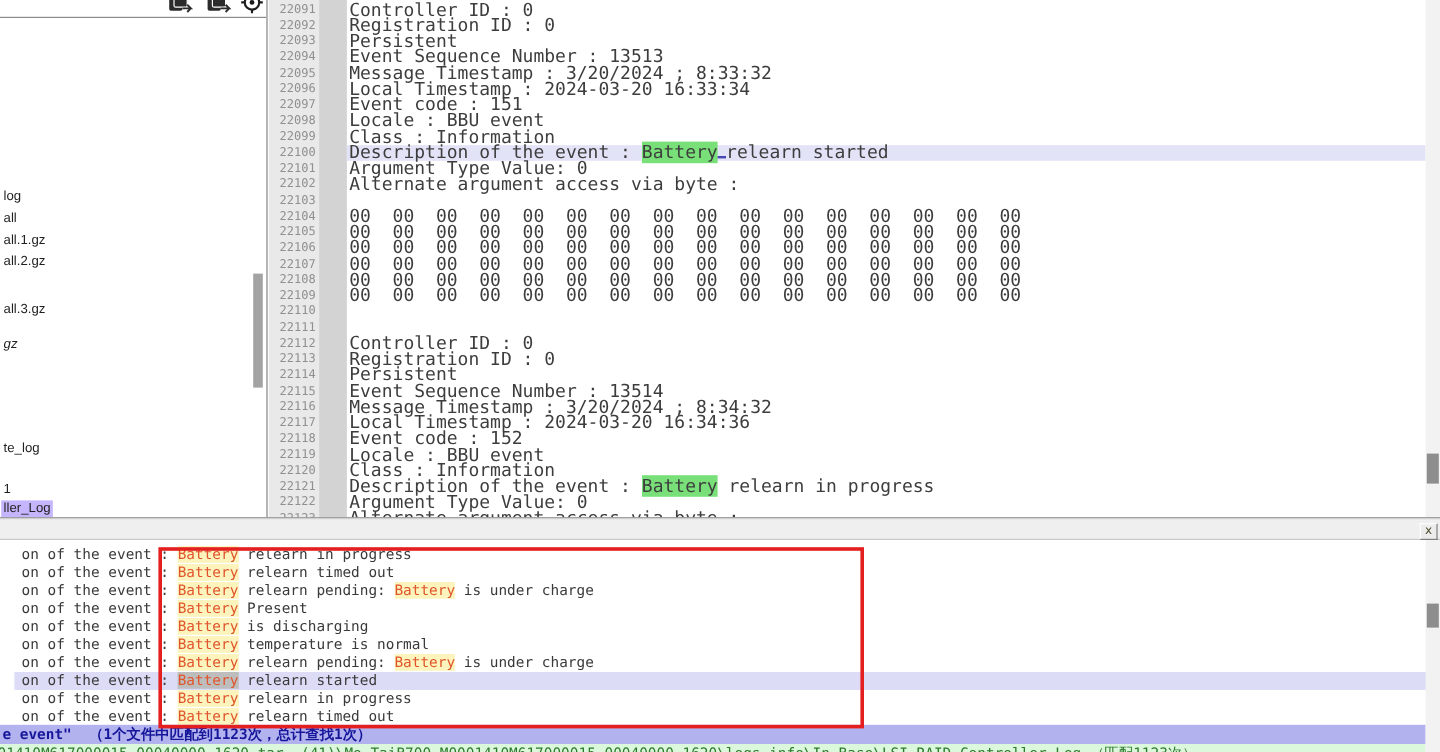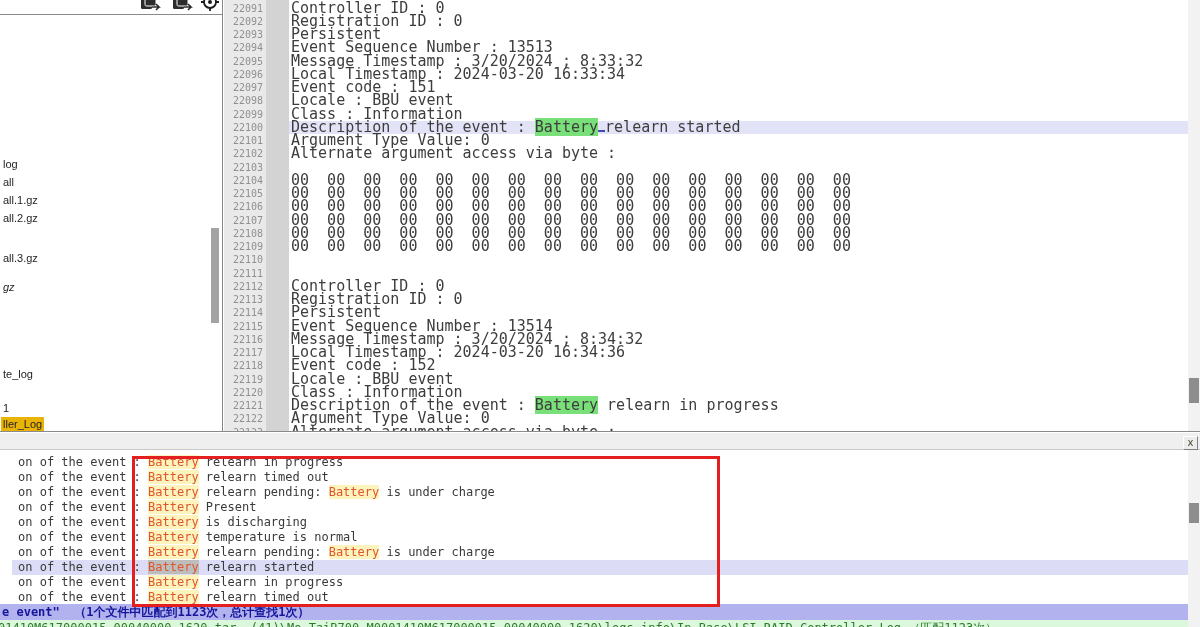--- a/index.html
+++ b/index.html
@@ -9,21 +9,21 @@
   .mono { font-family:"DejaVu Sans Mono", monospace; white-space:pre; }
 
   
   .toolbar-icon { position:absolute; top:-7px; width:22px; height:20px; }
 
   
   .file-panel { position:absolute; left:0; top:14px; width:222px; height:417px;
                 background:#ffffff; border-top:1px solid #8a8a8a;padding-left:40px; }
   .file-item { position:absolute; left:1px; height:14px; font-size:11px; color:#1f1f1f;
                line-height:14px; white-space:pre; padding:0 2px; }
-  .file-item.selected { background:#eab308; }
+  .file-item.selected { background:#c4b5fd; }
   .fp-scroll-thumb { position:absolute; left:211px; width:8px; background:#a3a3a3; }
 
   
   .editor { position:absolute; left:222px; top:0; width:966px; height:431px;
             border-left:1px solid #858585; background:#ffffff; overflow:hidden; }
   .gutter { position:absolute; left:1px; top:0; width:65px; height:431px; background:#e9e9e9; }
   .gutter-strip { position:absolute; left:43px; top:0; width:23px; height:431px; background:#d3d3d3; }
   .ed-row { position:absolute; left:0; width:966px; height:13.25px; }
   .ed-sel { position:absolute; left:66px; right:0; top:0; bottom:0; background:#e3e3f8; }
   .ed-num { position:absolute; left:10px; top:0; font-size:10px; line-height:13.25px; color:#909090; }

